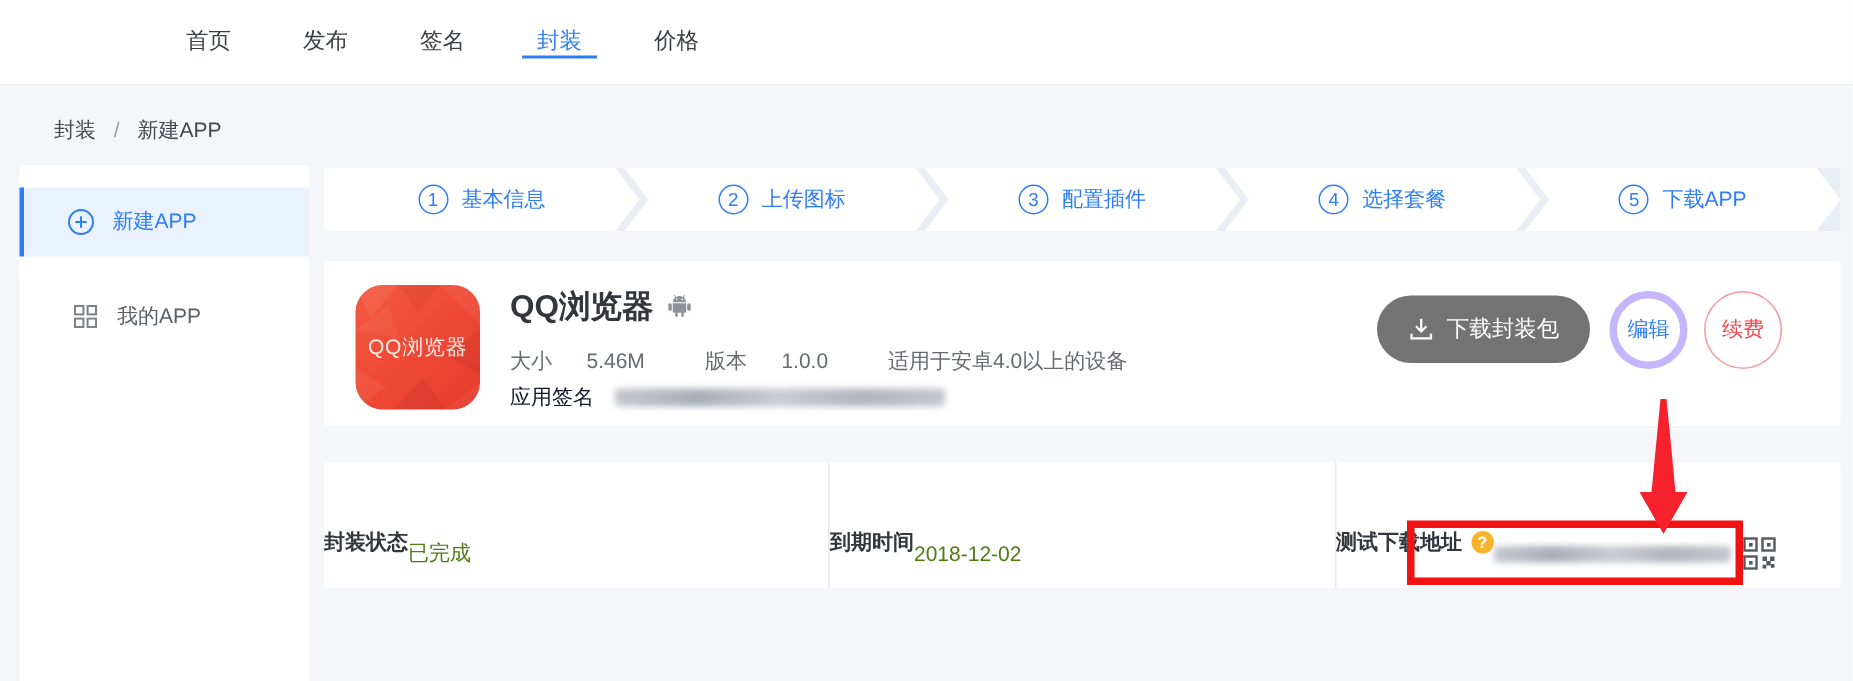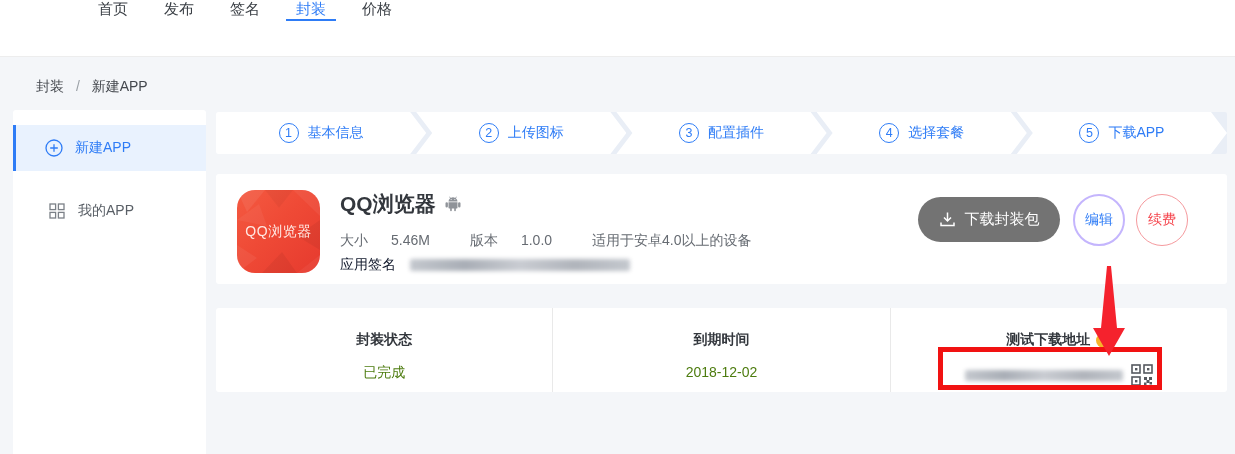--- a/index.html
+++ b/index.html
@@ -2,21 +2,21 @@
 <html><head>
 <meta charset="utf-8">
 <style>
   * { margin:0; padding:0; box-sizing:border-box; }
   html,body { background:#fff; }
   body { font-family:"Liberation Sans", sans-serif; }
   .page { position:relative; width:1235px; height:454px; background:#f4f6f9; overflow:hidden; }
 
   
   .header { position:absolute; left:0; top:0; width:1235px; height:57px; background:#fff; border-bottom:1px solid #ededed; }
-  .nav { display:flex; gap:16px; padding-left:88px; height:57px; align-items:flex-start; }
+  .nav { display:flex; gap:28px; padding-left:114px; height:57px; align-items:center; }
   .nav-item { display:flex; align-items:center; padding:0 10px; font-size:15px; color:#3a3f45; cursor:pointer; border-bottom:2px solid transparent; }
   .nav-item.active { color:#2e7cf6; border-bottom-color:#2e7cf6; }
 
   
   .breadcrumb { position:absolute; left:36px; top:78px; font-size:14px; color:#44484e; }
   .breadcrumb .sep { margin:0 8px; color:#9aa0a6; }
 
   
   .sidebar { position:absolute; left:13px; top:110px; width:193px; height:344px; background:#fff; border-radius:3px 3px 0 0; padding-top:15px; }
   .side-item { height:46px; display:flex; align-items:center; padding-left:32px; font-size:14px; color:#595f66; cursor:pointer; border-left:3px solid transparent; }
@@ -53,25 +53,25 @@
   .meta-row .gap { display:inline-block; width:40px; }
   .sig-row { position:absolute; left:124px; top:82px; font-size:14px; color:#0f172a; display:flex; align-items:center; }
   .blur-bar { display:inline-block; height:12px; border-radius:2px; filter:blur(2px);
               background:linear-gradient(90deg,#c4c8ce 0%,#a9aeb6 25%,#c9ccd2 50%,#b0b4bb 75%,#c4c8ce 100%); }
   .sig-blur { width:220px; margin-left:14px; }
 
   .btn-download { position:absolute; left:702px; top:23px; width:142px; height:45px; border:none; border-radius:23px;
                   background:#737373; color:#fff; font-size:15px; font-family:inherit; display:flex; align-items:center; justify-content:center; gap:9px; cursor:pointer; }
   .btn-circle { position:absolute; top:20px; width:52px; height:52px; border-radius:50%; background:#fff; font-size:14px; font-family:inherit;
                 display:flex; align-items:center; justify-content:center; cursor:pointer; }
-  .btn-edit { left:857px; border:2px solid #c4b5fd; color:#2e7cf6; }
+  .btn-edit { left:857px; border:5px solid #c4b5fd; color:#2e7cf6; }
   .btn-renew { left:920px; border:1px solid #f59a9e; color:#f5454d; }
 
   
-  .stat-col { flex:1 1 0; display:flex; flex-direction:column; align-items:center; padding-top:23px; }
+  .stat-col { flex:1 1 0; display:flex; align-items:center; padding-top:23px; }
   .stat-col + .stat-col { border-left:1px solid #e9e9e9; }
   .stat-header { font-size:14px; font-weight:700; color:#33373d; display:flex; align-items:center; gap:6px; }
   .stat-value { margin-top:15px; font-size:14px; color:#4d7c0f; display:flex; align-items:center; gap:8px; }
   .url-blur { width:158px; height:11px; }
   .help-badge { width:15px; height:15px; border-radius:50%; background:#f7b32a; color:#fff; font-size:11px; font-weight:700;
                 display:inline-flex; align-items:center; justify-content:center; cursor:pointer; }
 
   
   .red-rect { position:absolute; left:938px; top:347px; width:224px; height:43px; border:5px solid #f11212; z-index:5; pointer-events:none; }
   .red-arrow { position:absolute; left:1085px; top:264px; z-index:6; pointer-events:none; }

